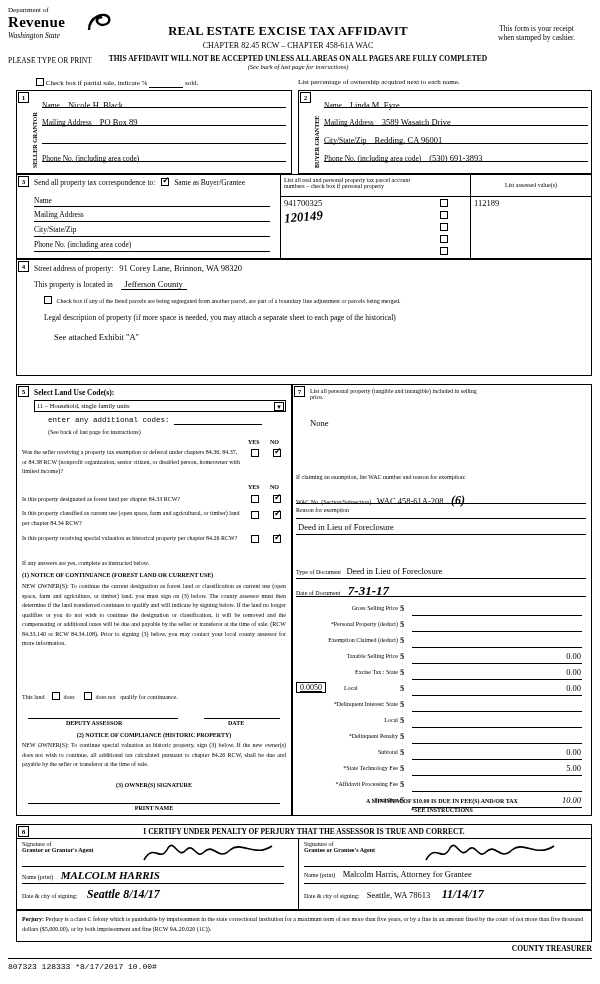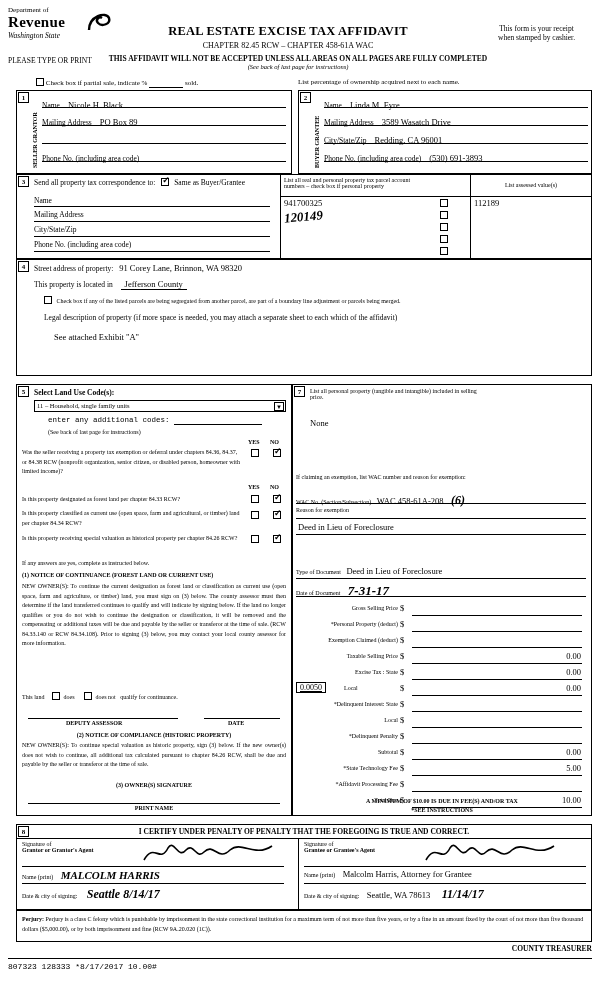--- a/index.html
+++ b/index.html
@@ -192,21 +192,21 @@
     <span class="m" style="margin-left:4px">91 Corey Lane, Brinnon, WA  98320</span>
   </div>
   <div class="s" style="position:absolute;left:26px;top:273px;">
     <span>This property is located in</span>
     <span class="m ul" style="margin-left:6px;padding:0 4px;">Jefferson County</span>
   </div>
   <div class="xs" style="position:absolute;left:36px;top:290px;width:520px;">
     <span class="cb" style="margin-right:3px"></span>
     <span>Check box if any of the listed parcels are being segregated from another parcel, are part of a boundary line adjustment or parcels being merged.</span>
   </div>
-  <div class="s" style="position:absolute;left:36px;top:307px;width:540px;">Legal description of property (if more space is needed, you may attach a separate sheet to each which of the affidavit)</div>
+  <div class="s" style="position:absolute;left:36px;top:307px;width:540px;">Legal description of property (if more space is needed, you may attach a separate sheet to each page of the historical)</div>
   <div class="m" style="position:absolute;left:46px;top:326px;">See attached Exhibit "A"</div>
 
   <div class="bx" style="left:8px;top:378px;width:276px;height:432px;"></div>
   <div class="numsq" style="left:10px;top:380px;">5</div>
   <div class="s bold" style="position:absolute;left:26px;top:382px;">Select Land Use Code(s):</div>
 
   <div class="sel" style="left:26px;top:394px;width:252px;height:12px;">
     <span>11 – Household, single family units</span>
     <span class="arrow">▼</span>
   </div>
@@ -376,31 +376,31 @@
     <div style="position:relative;height:16px;">
       <span class="xs" style="position:absolute;right:190px;top:3px;white-space:nowrap;">*Affidavit Processing Fee</span>
       <span class="m" style="position:absolute;left:104px;top:1px;">$</span>
       <span class="m" style="position:absolute;left:120px;top:1px;width:165px;text-align:right;"></span>
       <span style="position:absolute;left:116px;top:13px;width:170px;border-bottom:1px solid #000;"></span>
     </div>
 
     <div style="position:relative;height:16px;">
       <span class="xs" style="position:absolute;right:190px;top:3px;white-space:nowrap;">Total Due</span>
       <span class="m" style="position:absolute;left:104px;top:1px;">$</span>
-      <span class="m" style="position:absolute;left:120px;top:1px;width:165px;text-align:right;">10.00</span>
+      <span class="m" style="position:absolute;left:120px;top:1px;width:165px;text-align:right;font-style:italic;">10.00</span>
       <span style="position:absolute;left:116px;top:13px;width:170px;border-bottom:1px solid #000;"></span>
     </div>
   </div>
 
   <div class="xs bold" style="position:absolute;left:290px;top:792px;width:288px;text-align:center;">A MINIMUM OF $10.00 IS DUE IN FEE(S) AND/OR TAX</div>
   <div class="xs bold" style="position:absolute;left:290px;top:801px;width:288px;text-align:center;">*SEE INSTRUCTIONS</div>
 
   <div class="bx" style="left:8px;top:818px;width:576px;height:86px;"></div>
   <div class="numsq" style="left:10px;top:820px;">8</div>
-  <div class="s bold" style="position:absolute;left:8px;top:821px;width:576px;text-align:center;">I CERTIFY UNDER PENALTY OF PENALTY THAT THE FOREGOING IS TRUE AND CORRECT.</div>
+  <div class="s bold" style="position:absolute;left:8px;top:821px;width:576px;text-align:center;">I CERTIFY UNDER PENALTY OF PERJURY THAT THE ASSESSOR IS TRUE AND CORRECT.</div>
   <div class="line" style="left:8px;top:832px;width:576px;height:1px;"></div>
   <div class="line" style="left:290px;top:832px;width:1px;height:72px;"></div>
 
   <div class="xs" style="position:absolute;left:14px;top:835px;">
     <div>Signature of</div>
     <div class="bold">Grantor or Grantor's Agent</div>
   </div>
   <svg style="position:absolute;left:130px;top:834px;width:140px;height:26px;" viewBox="0 0 140 26">
     <path d="M6 20 C16 2, 22 24, 30 8 C36 -2, 40 20, 48 10 C56 2, 58 20, 66 12 C76 2, 80 22, 92 10 C104 0, 116 18, 134 6" fill="none" stroke="#000" stroke-width="1.6"></path>
   </svg>

